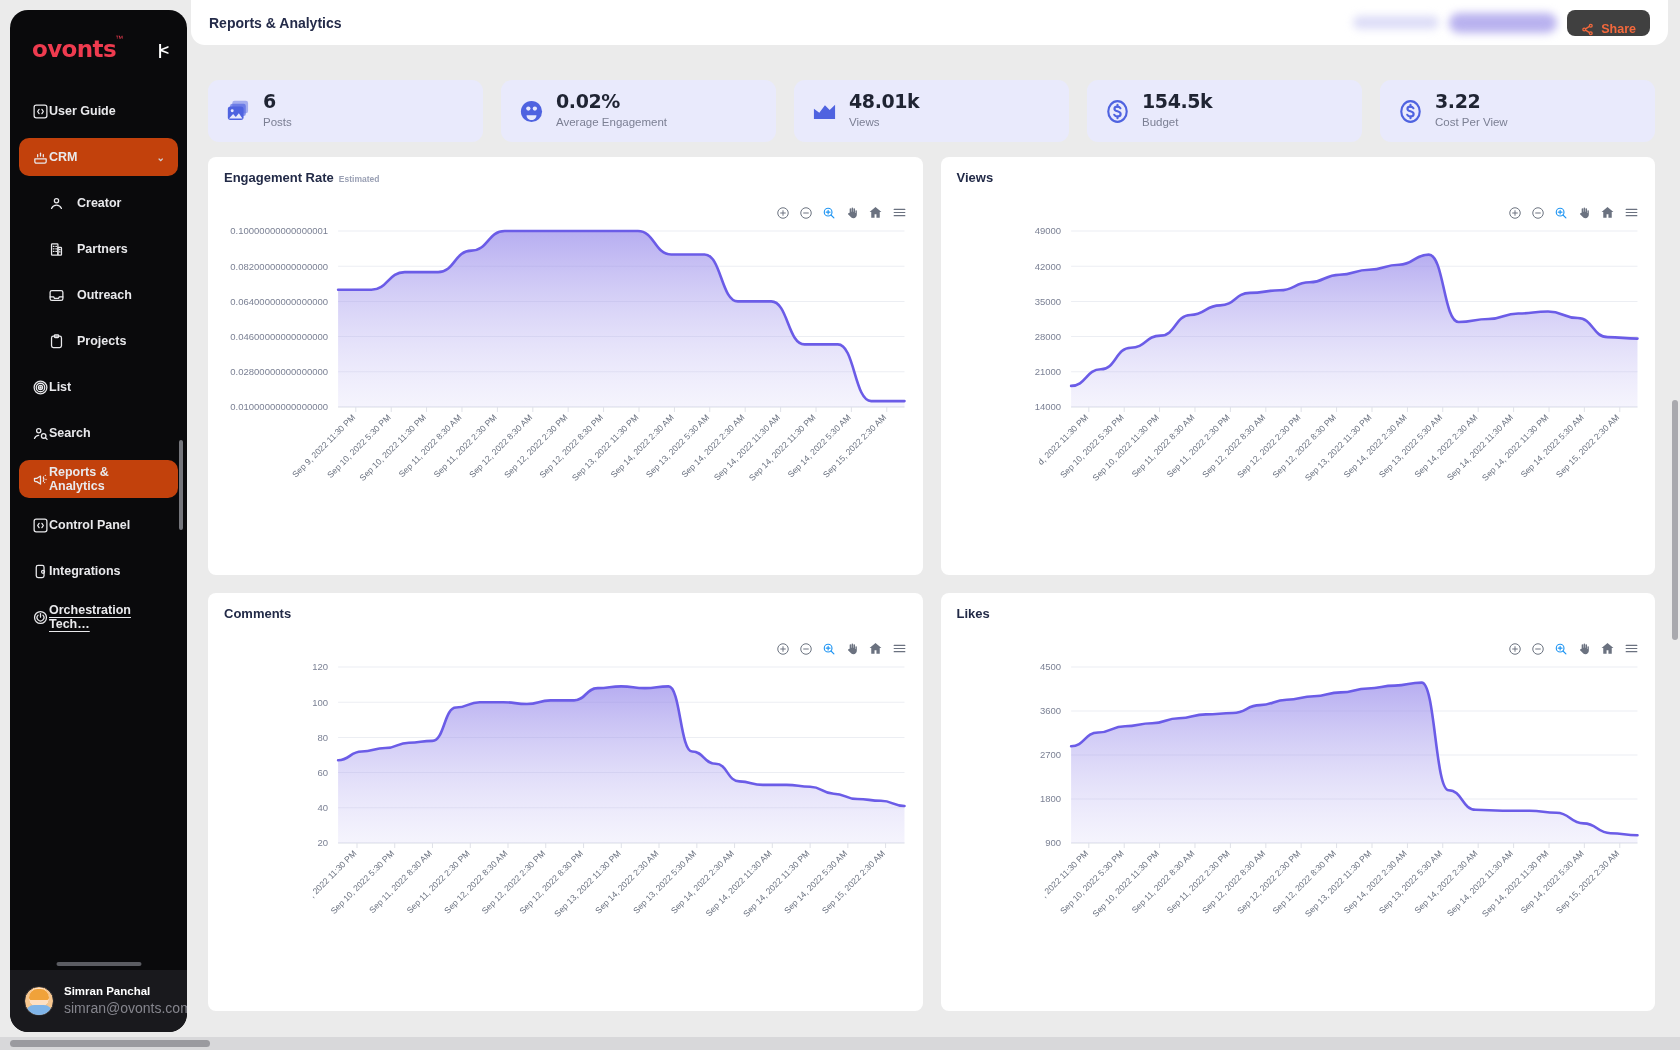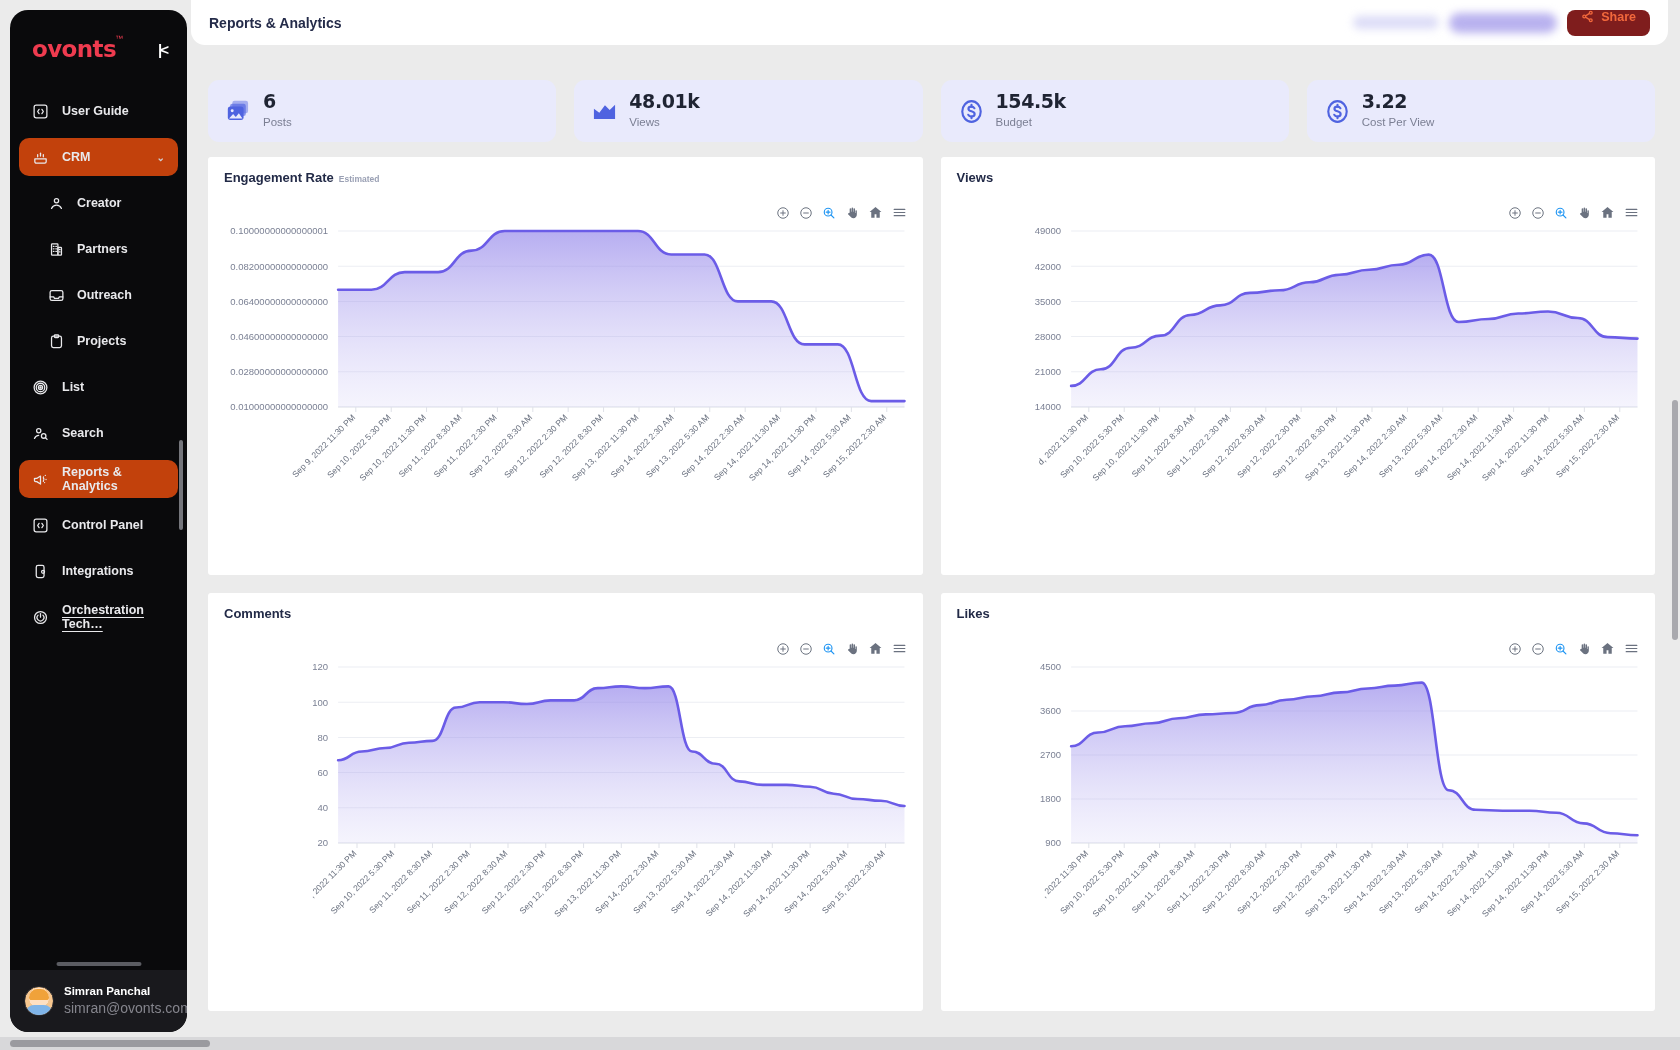--- a/index.html
+++ b/index.html
@@ -35,21 +35,21 @@
     position: absolute; top: -2px; right: -7px;
     color: #ef3b4f; font-size: 8px;
   }
   .collapse-btn {
     color: #fff; font-size: 15px; cursor: pointer; line-height: 1;
     letter-spacing: -2px; font-weight: 600;
   }
 
   .sb-nav { margin-top: 22px; padding: 0 9px; }
   .nav-item {
-    display: flex; align-items: center; gap: 13px;
+    display: flex; align-items: center; 
     height: 38px; padding: 0 13px; margin-bottom: 8px;
     border-radius: 10px; cursor: pointer;
     color: #e9e9ec; font-size: 12.5px; font-weight: 700;
     position: relative;
   }
   .nav-item.active { background: #c2410c; }
   .nav-item.sub { padding-left: 29px; gap: 12px; }
   .nav-item .ico {
     width: 17px; height: 17px; flex: 0 0 17px;
     display: flex; align-items: center; justify-content: center;
@@ -110,22 +110,22 @@
   }
   .blur-pill-a {
     width: 86px; height: 13px; border-radius: 8px;
     background: #dcdcf7; filter: blur(4px);
   }
   .blur-pill-b {
     width: 108px; height: 20px; border-radius: 11px;
     background: #b9b2ef; filter: blur(4.5px);
   }
   .share-btn {
-    display:flex; align-items:flex-start; gap:7px;
-    background:#7f1d1d; color:#f2683c;
+    display:flex; align-items:flex-end; gap:7px;
+    background:#404040; color:#f2683c;
     height:26px; padding:0 14px; border-radius:8px;
     font-size:12.5px; font-weight:700; cursor:pointer;
   }
   .share-btn svg { display:block; }
 
   
   .stats {
     position:absolute; left:17px; top:80px;
     width: 1447px; display:flex; gap:18px;
   }
@@ -139,21 +139,21 @@
                font-family:"DejaVu Sans", sans-serif; letter-spacing:-0.4px; }
   .stat .lbl { color:#7b7f93; font-size:11.5px; line-height:1.5; }
 
   
   .charts {
     position:absolute; left:17px; top:157px;
     width:1447px;
     display:grid; grid-template-columns: 1fr 1fr; gap:18px 18px;
   }
   .card {
-    background:#fff; border-radius:3px; height:418px; position:relative;
+    background:#fff; border-radius:8px; height:418px; position:relative;
     overflow:hidden;
   }
   .card-title {
     position:absolute; left:16px; top:13px;
     color:#222a47; font-size:13px; font-weight:700;
   }
   .card-sub {
     color:#9aa0b4; font-size:8.5px; font-weight:700; margin-left:5px;
   }
   .toolbar {
@@ -361,20 +361,31 @@
           <span class="sico">
             <svg width="27" height="27" viewBox="0 0 24 24" fill="currentColor">
               <rect x="6.5" y="2.5" width="14" height="11" rx="2" opacity=".45"></rect>
               <rect x="4.5" y="5" width="14" height="11" rx="2" opacity=".65"></rect>
               <rect x="2.5" y="7.5" width="14" height="12" rx="2.3"></rect>
               <circle cx="6.4" cy="11.3" r="1.3" fill="#e9eafc"></circle>
               <path d="M3.6 18.3l3.6-4 2.4 2.6 2.7-3.3 3.2 4.7z" fill="#e9eafc"></path>
             </svg>
           </span>
           <span><span class="val">6</span><br><span class="lbl">Posts</span></span>
+        </div>
+        <div class="stat">
+          <span class="sico">
+            <svg width="27" height="27" viewBox="0 0 24 24" fill="currentColor">
+              <circle cx="12" cy="12" r="9.4"></circle>
+              <circle cx="9.2" cy="9.4" r="1.9" fill="#e9eafc"></circle>
+              <circle cx="15" cy="9.4" r="1.9" fill="#e9eafc"></circle>
+              <path d="M7.6 15.3h8.8c0 2.6-2 4.3-4.4 4.3s-4.4-1.7-4.4-4.3z" fill="#e9eafc"></path>
+            </svg>
+          </span>
+          <span><span class="val">0.02%</span><br><span class="lbl">Average Engagement</span></span>
         </div>
         <div class="stat">
           <span class="sico">
             <svg width="27" height="27" viewBox="0 0 24 24" fill="currentColor">
               <path d="M2.6 18.6V9.6l4.8 3.4 5-6.6 4.2 4.3 4.8-4.7v12.6z"></path>
             </svg>
           </span>
           <span><span class="val">48.01k</span><br><span class="lbl">Views</span></span>
         </div>
         <div class="stat">

